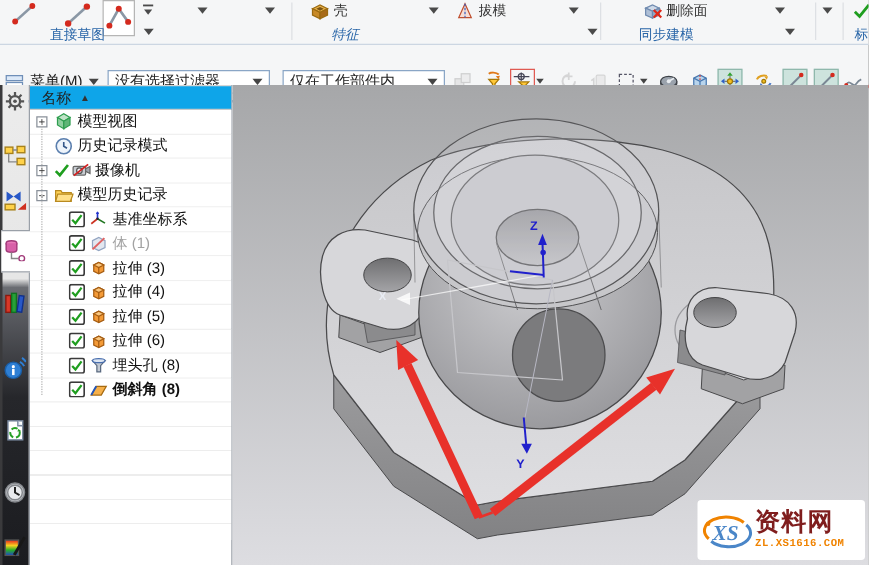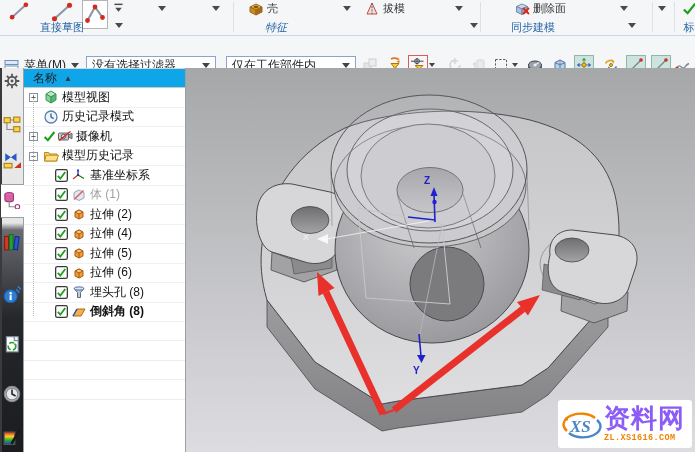--- a/index.html
+++ b/index.html
@@ -51,21 +51,21 @@
   .trow.grayed .tlabel{color:#a2a2a2;}
   .trow.grayed .ticon{opacity:.7;}
   .trow.bold .tlabel{font-weight:bold;}
   .tguide{position:absolute;border-left:1px dotted #b4b4b4;width:0;z-index:2;}
   
   .viewport{position:absolute;left:186px;top:68px;width:509px;height:384px;}
   .viewport svg{display:block;}
   .watermark{position:absolute;right:3px;bottom:4px;width:134px;height:48px;background:#fff;border-radius:3px;
     display:flex;align-items:center;padding:2px 4px;box-sizing:border-box;gap:2px;}
   .wm-text{display:flex;flex-direction:column;line-height:1;}
-  .wm-name{font-size:26px;font-weight:bold;color:#8b5cf6;letter-spacing:1px;}
+  .wm-name{font-size:20px;font-weight:bold;color:#7f1d1d;letter-spacing:1px;}
   .wm-url{font-size:8.5px;font-weight:bold;color:#f08300;font-family:"Liberation Mono","DejaVu Sans Mono",monospace;margin-top:3px;letter-spacing:.4px;}
 </style>
 </head>
 <body>
 
 <div class="app">
 
   <div class="ribbon" id="ribbon">
       <div class="sk-icon" style="left: 8px;"><svg width="22" height="22" viewBox="0 0 16 16">
           <line x1="3" y1="12.5" x2="13" y2="3.5" stroke="#8a97a5" stroke-width="1.4"></line>
@@ -411,21 +411,21 @@
         <div class="trow l1">
           <span class="cb"><svg width="13" height="13" viewBox="0 0 16 16">
               <rect x="0.8" y="0.8" width="14.4" height="14.4" rx="2" fill="#fff" stroke="#3a3a3a" stroke-width="1.6"></rect>
               <path d="M3.4 8.4 L6.6 11.8 L12.6 3.8" fill="none" stroke="#1f9e1f" stroke-width="2.2"></path>
             </svg></span>
           <span class="ticon"><svg width="16" height="16" viewBox="0 0 16 16">
               <path d="M4 6 L8 4 L12 6 V11 L8 13 L4 11 Z" fill="#f49b38" stroke="#a65d12"></path>
               <path d="M4 6 L8 8 L12 6 L8 4 Z" fill="#fbc77e" stroke="#a65d12"></path>
               <line x1="8" y1="8" x2="8" y2="13" stroke="#a65d12"></line>
             </svg></span>
-          <span class="tlabel">拉伸 (2)</span>
+          <span class="tlabel">拉伸 (3)</span>
         </div>
         <div class="trow l1">
           <span class="cb"><svg width="13" height="13" viewBox="0 0 16 16">
               <rect x="0.8" y="0.8" width="14.4" height="14.4" rx="2" fill="#fff" stroke="#3a3a3a" stroke-width="1.6"></rect>
               <path d="M3.4 8.4 L6.6 11.8 L12.6 3.8" fill="none" stroke="#1f9e1f" stroke-width="2.2"></path>
             </svg></span>
           <span class="ticon"><svg width="16" height="16" viewBox="0 0 16 16">
               <path d="M4 6 L8 4 L12 6 V11 L8 13 L4 11 Z" fill="#f49b38" stroke="#a65d12"></path>
               <path d="M4 6 L8 8 L12 6 L8 4 Z" fill="#fbc77e" stroke="#a65d12"></path>
               <line x1="8" y1="8" x2="8" y2="13" stroke="#a65d12"></line>

